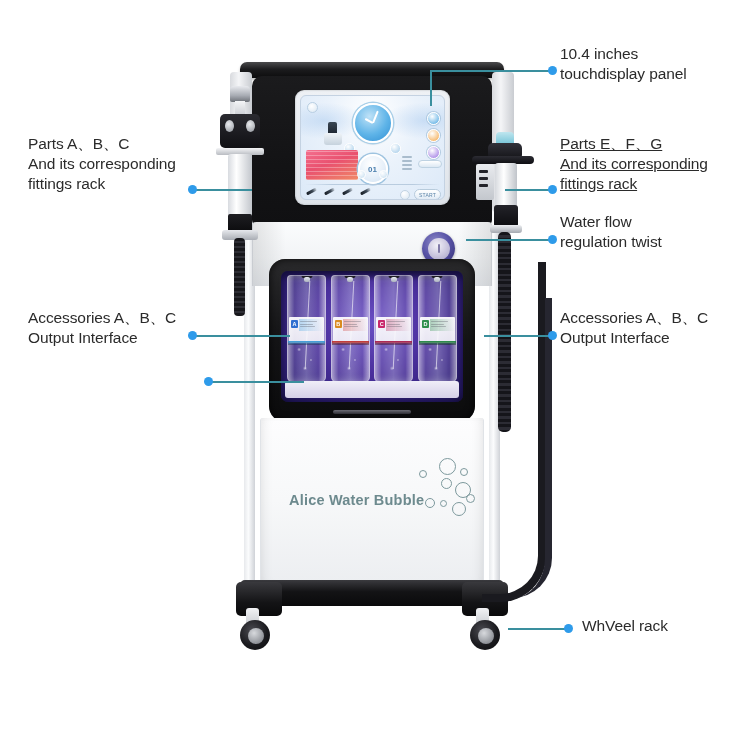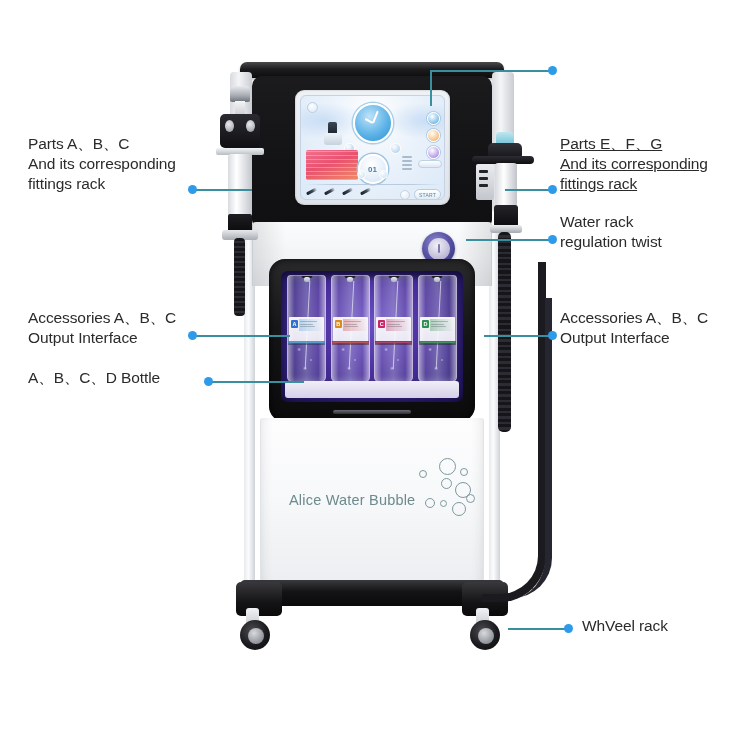--- a/index.html
+++ b/index.html
@@ -679,21 +679,21 @@
             </div>
             <div class="ring" style="background: linear-gradient(rgb(31, 138, 65) 0%, rgba(0, 0, 0, 0.35) 100%);"></div>
           </div>
         </div>
         <div class="bay-shelf"></div>
       </div>
       <div class="bay-handle"></div>
     </div>
 
     <div class="lower">
-      <div class="brand" style="color: rgb(109, 138, 142);">Alice Water Bubble</div>
+      <div class="brand" style="color: rgb(109, 138, 142); font-weight: bold;">Alice Water Bubble</div>
       <div class="bubblelogo">
         <div class="bub" style="left:20px; top:0px;  width:17px;height:17px;"></div>
         <div class="bub" style="left:0px;  top:12px; width:8px; height:8px;"></div>
         <div class="bub" style="left:41px; top:10px; width:8px; height:8px;"></div>
         <div class="bub" style="left:22px; top:20px; width:11px;height:11px;"></div>
         <div class="bub" style="left:36px; top:24px; width:16px;height:16px;"></div>
         <div class="bub" style="left:6px;  top:40px; width:10px;height:10px;"></div>
         <div class="bub" style="left:21px; top:42px; width:7px; height:7px;"></div>
         <div class="bub" style="left:33px; top:44px; width:14px;height:14px;"></div>
         <div class="bub" style="left:47px; top:36px; width:9px; height:9px;"></div>
@@ -736,52 +736,53 @@
         </div>
       <div class="r-body"></div>
       <div class="r-dark"></div>
       <div class="r-ring"></div>
       <div class="r-hose"></div>
     </div>
     <div class="cable"></div>
     <div class="cable2"></div>
   </div>
 
+  <div class="callout right" style="left: 560px; top: 44px; color: rgb(43, 43, 43);">10.4 inches
+touchdisplay panel</div>
   <div class="leader" style="left: 430px; top: 70px; width: 122px; background: rgb(58, 143, 158);"></div>
   <div class="leader" style="left: 430px; top: 70px; width: 1.6px; height: 36px; background: rgb(58, 143, 158);"></div>
   <div class="dot" style="left: 548px; top: 66px; background: rgb(46, 155, 234);"></div>
 
   <div class="callout left" style="left: 28px; top: 134px; color: rgb(43, 43, 43);">Parts A、B、C
 And its corresponding
 fittings rack</div>
   <div class="leader" style="left: 196px; top: 189px; width: 56px; background: rgb(58, 143, 158);"></div>
   <div class="dot" style="left: 188px; top: 185px; background: rgb(46, 155, 234);"></div>
 
   <div class="callout right" style="left: 560px; top: 134px; color: rgb(43, 43, 43); text-decoration: underline;">Parts E、F、G
 And its corresponding
 fittings rack</div>
   <div class="leader" style="left: 505px; top: 189px; width: 48px; background: rgb(58, 143, 158);"></div>
   <div class="dot" style="left: 548px; top: 185px; background: rgb(46, 155, 234);"></div>
 
-  <div class="callout right" style="left: 560px; top: 212px; color: rgb(43, 43, 43);">Water rack
+  <div class="callout right" style="left: 560px; top: 212px; color: rgb(43, 43, 43);">Water flow
 regulation twist</div>
   <div class="leader" style="left: 466px; top: 239px; width: 88px; background: rgb(58, 143, 158);"></div>
   <div class="dot" style="left: 548px; top: 235px; background: rgb(46, 155, 234);"></div>
 
   <div class="callout left" style="left: 28px; top: 308px; color: rgb(43, 43, 43);">Accessories A、B、C
 Output Interface</div>
   <div class="leader" style="left: 196px; top: 335px; width: 94px; background: rgb(58, 143, 158);"></div>
   <div class="dot" style="left: 188px; top: 331px; background: rgb(46, 155, 234);"></div>
 
   <div class="callout right" style="left: 560px; top: 308px; color: rgb(43, 43, 43);">Accessories A、B、C
 Output Interface</div>
   <div class="leader" style="left: 484px; top: 335px; width: 70px; background: rgb(58, 143, 158);"></div>
   <div class="dot" style="left: 548px; top: 331px; background: rgb(46, 155, 234);"></div>
 
-  <div class="callout left" style="left: 28px; top: 368px; color: rgb(43, 43, 43);">A、B、C、D Bottle</div>
   <div class="leader" style="left: 212px; top: 381px; width: 92px; background: rgb(58, 143, 158);"></div>
   <div class="dot" style="left: 204px; top: 377px; background: rgb(46, 155, 234);"></div>
 
   <div class="callout right" style="left: 582px; top: 616px; color: rgb(43, 43, 43);">WhVeel rack</div>
   <div class="leader" style="left: 508px; top: 628px; width: 62px; background: rgb(58, 143, 158);"></div>
   <div class="dot" style="left: 564px; top: 624px; background: rgb(46, 155, 234);"></div>
 
 </div>
 
 </body></html>

